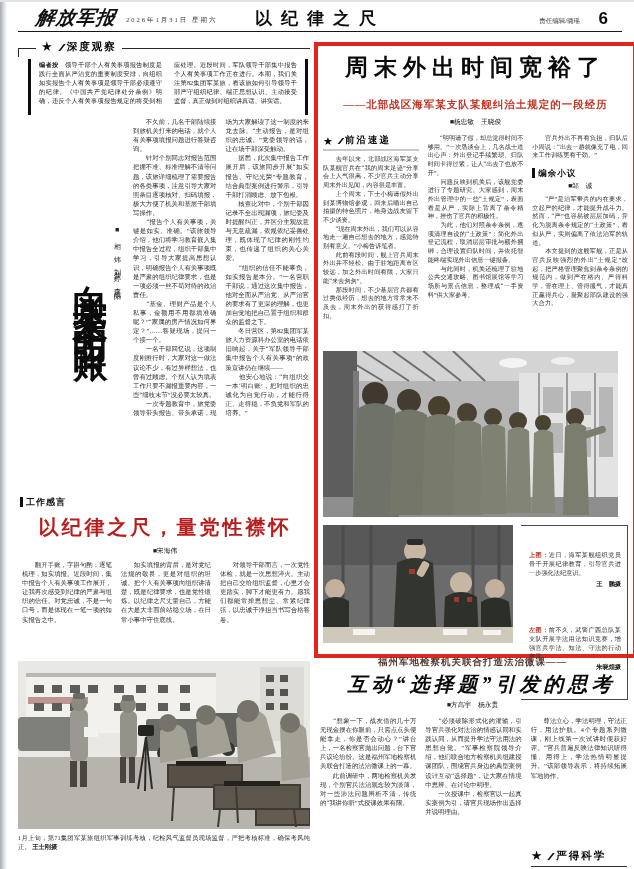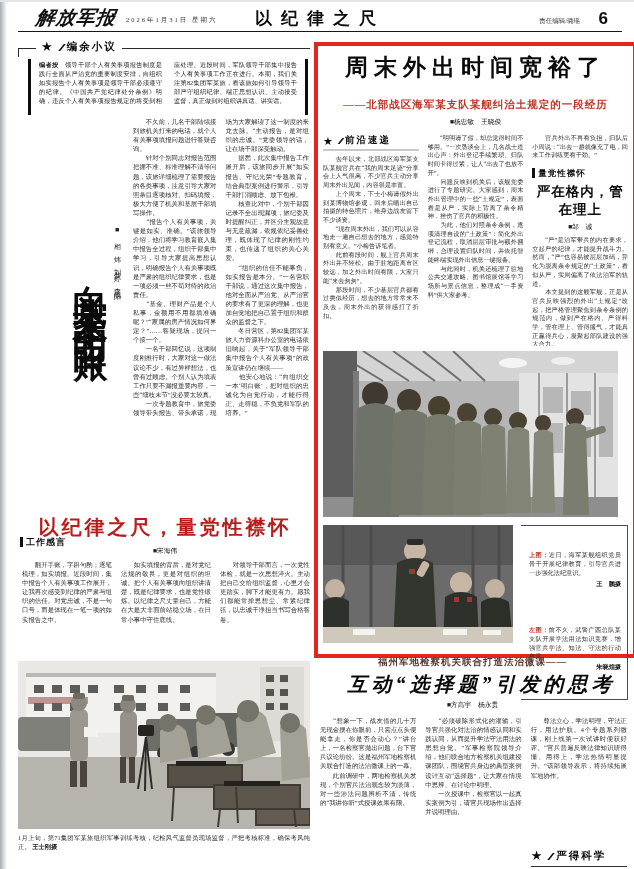--- a/index.html
+++ b/index.html
@@ -36,21 +36,21 @@
       height:52px;overflow:hidden;color:#222;}
   .edbox-lead{font-weight:bold;}
   
   .v-headline{writing-mode:vertical-rl;text-orientation:upright;font-weight:bold;
       font-size:35px;letter-spacing:9px;color:#0b0b0b;text-align:center;}
   .v-byline{writing-mode:vertical-rl;text-orientation:upright;font-size:7px;letter-spacing:3px;color:#222;}
   .body-2col{column-count:2;column-gap:9px;}
   .body-3col{column-count:3;column-gap:9px;}
   
   .bar-tag{font-weight:bold;font-size:9px;letter-spacing:1px;color:#111;
-      border-left:3px solid #111;padding-left:3px;line-height:10px;margin-top:40px;}
+      border-left:3px solid #111;padding-left:3px;line-height:10px;}
   .mid-headline{font-weight:bold;font-size:20px;letter-spacing:3px;text-align:center;color:#b91c1c;}
   .byline{font-size:6.8px;text-align:center;color:#222;}
   
   .redbox{border:4px solid #e3261d;background:#fff;}
   .bx-headline{font-weight:bold;font-size:23px;letter-spacing:6px;text-align:center;color:#0a0a0a;}
   .bx-sub{font-weight:bold;font-size:10.5px;text-align:center;color:#bf3526;letter-spacing:1px;}
   .col{overflow:hidden;}
   .frontier-row{display:flex;align-items:center;gap:3px;border-bottom:2px solid #c9c9c9;
       padding-bottom:2px;margin-bottom:4px;}
   .side-headline{font-weight:bold;font-size:13.5px;text-align:center;letter-spacing:1px;color:#0a0a0a;}
@@ -84,21 +84,21 @@
     <div class="abs hdr-num" style="right:14px;top:6px;">6</div>
   </div>
   <div class="abs hdr-rule" style="left:18px;top:31px;width:604px;"></div>
 
   <div class="abs" style="left:18px;top:38px;width:292px;height:18px;">
     <div class="abs label-line" style="left:0;top:10px;width:292px;"></div>
     <div class="abs label-tick" style="left:0;top:10px;height:9px;"></div>
     <div class="abs star-label sans" style="left:18px;top:2px;">
       <span class="star-glyph">★</span>
         <span class="star-slash"></span>
-      <span class="star-text">编余小议</span>
+      <span class="star-text">深度观察</span>
     </div>
   </div>
 
   <div class="abs edbox" style="left:28px;top:59px;width:258px;">
     <div class="edbox-text"><span class="edbox-lead">编者按</span><span>　领导干部个人有关事项报告制度是践行全面从严治党的重要制度安排，向组织如实报告个人有关事项是领导干部必须遵守的纪律。《中国共产党纪律处分条例》明确，违反个人有关事项报告规定的将受到相应处理。近段时间，军队领导干部集中报告个人有关事项工作正在进行。本期，我们关注第82集团军某旅，看该旅如何引导领导干部严守组织纪律、端正思想认识、主动接受监督，真正做到对组织讲真话、讲实话。</span></div>
   </div>
 
   <div class="abs v-headline" style="left:26px;top:128px;width:86px;height:338px;">向党交本『明白账』</div>
   <div class="abs v-byline" style="left:112px;top:226px;height:150px;">■相　炜　刘梦婷　李战阳</div>
   <div class="abs tiny body-2col" style="left:133px;top:117px;width:176px;height:354px;">　　不久前，几名干部陆续接到旅机关打来的电话，就个人有关事项填报问题进行答疑咨询。
@@ -230,22 +230,21 @@
 　　“现在周末外出，我们可以从容地走一遍自己想去的地方，感觉特别有意义。”小梅告诉笔者。
 　　此前有段时间，舰上官兵周末外出并不轻松。由于驻地距离市区较远，加之外出时间有限，大家只能“来去匆匆”。
 　　那段时间，不少基层官兵都有过类似经历，想去的地方常常来不及去，周末外出的获得感打了折扣。</div>
       </div>
       <div class="col tiny2">　　“明明请了假，却总觉得时间不够用。”一次恳谈会上，几名战士道出心声：外出登记手续繁琐、归队时间卡得过紧，让人“出去了也放不开”。
 　　问题反映到机关后，该舰党委进行了专题研究。大家感到，周末外出管理中的一些“土规定”，表面看是从严，实际上背离了条令精神，挫伤了官兵的积极性。
 　　为此，他们对照条令条例，逐项清理自设的“土政策”：简化外出登记流程，取消层层审批与额外捆绑，合理设置归队时间，并依托智能终端实现外出信息一键报备。
 　　与此同时，机关还梳理了驻地公共交通攻略、图书馆展馆等学习场所与景点信息，整理成“一手资料”供大家参考。</div>
       <div class="col">
         <div class="tiny2" style="height:30px;">　　官兵外出不再有负担，归队后小周说：“出去一趟就像充了电，回来工作训练更有干劲。”</div>
-        <div class="bar-tag sans" style="font-size:8.5px;margin-top:4px;">量党性襟怀</div>
-        <div class="side-headline sans" style="margin-top:5px;">严在格内，管在理上</div>
+        <div class="bar-tag sans" style="font-size:8.5px;margin-top:4px;">编余小议</div>
         <div class="byline" style="margin-top:3px;margin-bottom:4px;">■邹　诚</div>
         <div class="tiny2" style="height:132px;">　　“严”是治军带兵的内在要求，立起严的纪律，才能提升战斗力。然而，“严”也容易被层层加码，异化为脱离条令规定的“土政策”，看似从严，实则偏离了依法治军的轨道。
 　　本文提到的这艘军舰，正是从官兵反映强烈的外出“土规定”改起，把严格管理聚焦到条令条例的规范内，做到严在格内、严得科学，管在理上、管得服气，才能真正赢得兵心，凝聚起部队建设的强大合力。</div>
       </div>
     </div>
 
     <div style="margin-top:5px;">
       <svg width="295" height="166" viewBox="0 0 295 166">
         <rect width="295" height="166" fill="#b5b5b5"></rect>
         <rect x="0" y="0" width="295" height="30" fill="#d4d4d4"></rect>

